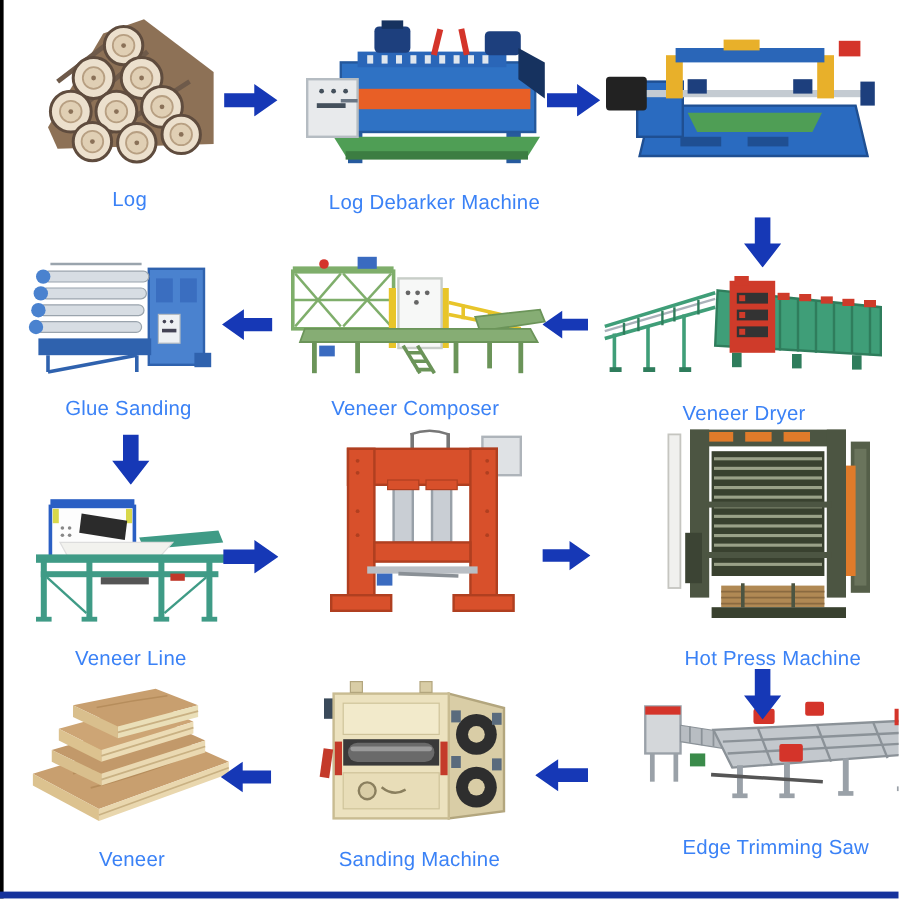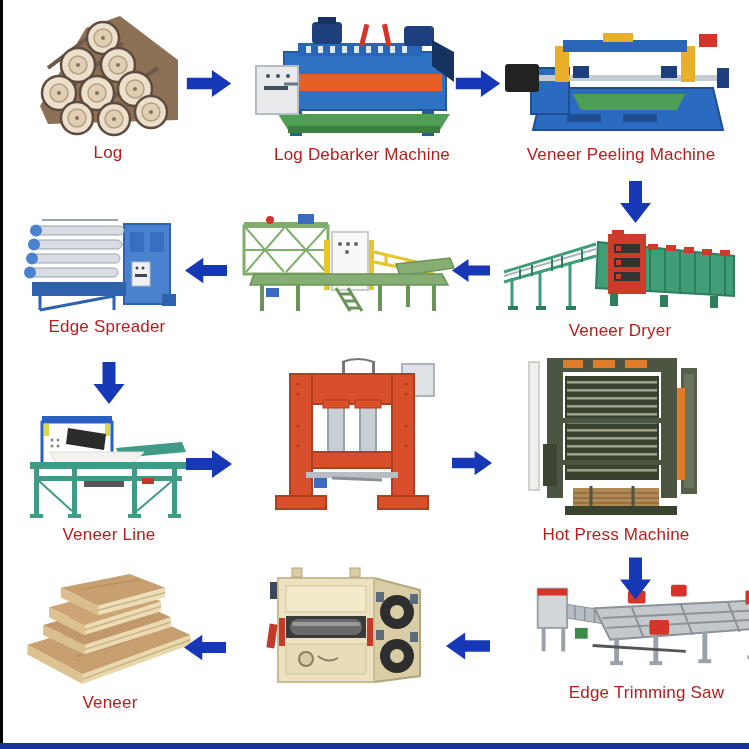--- a/index.html
+++ b/index.html
@@ -3,21 +3,21 @@
 <meta charset="utf-8">
 <style>
   html,body{margin:0;padding:0;background:#ffffff;}
   #stage{
     position:relative;width:749px;height:749px;background:#ffffff;
     font-family:"Liberation Sans",sans-serif;overflow:hidden;
   }
   .cell{position:absolute;margin:0;display:flex;flex-direction:column;align-items:center;}
   .cell svg.art{display:block;width:100%;}
   .cell figcaption{
-    margin-top:5px;font-size:17px;line-height:20px;color:#b91c1c;
+    margin-top:19px;font-size:17px;line-height:20px;color:#3b82f6;
     white-space:nowrap;letter-spacing:.2px;
   }
   .arrow{position:absolute;}
   .arrow svg{display:block;width:100%;height:100%;}
   .arrow polygon{fill:#1638b6;}
   #left-border{position:absolute;left:0;top:0;width:3px;height:749px;background:#000;}
   #bottom-bar{position:absolute;left:0;bottom:0;width:749px;height:6px;background:#16339c;}
 </style>
 </head>
 <body>
@@ -114,21 +114,20 @@
       <rect x="178" y="28" width="14" height="36" fill="#e8b02a"></rect>
       <rect x="60" y="22" width="124" height="12" fill="#2a66b8"></rect>
       <rect x="100" y="15" width="30" height="9" fill="#e8b02a"></rect>
       <rect x="70" y="48" width="16" height="12" fill="#1d3f7d"></rect>
       <rect x="158" y="48" width="16" height="12" fill="#1d3f7d"></rect>
       <polygon points="70,76 182,76 174,92 78,92" fill="#4f9e55"></polygon>
       <rect x="196" y="16" width="18" height="13" fill="#d4342a"></rect>
       <rect x="120" y="96" width="34" height="8" fill="#1f4f92"></rect>
       <rect x="64" y="96" width="34" height="8" fill="#1f4f92"></rect>
     </svg>
-    <figcaption>Veneer Peeling Machine</figcaption>
   </figure>
 
   <figure class="cell" style="left:500px;top:214px;width:240px">
     <svg class="art" viewBox="0 0 240 102" style="height:102px">
       <polygon points="98,28 234,42 234,82 96,74" fill="#3f9e78" stroke="#2f7d5c" stroke-width="2"></polygon>
       <g stroke="#2f7d5c" stroke-width="2">
         <line x1="150" y1="34" x2="150" y2="78"></line>
           <line x1="165" y1="36" x2="165" y2="79"></line>
         <line x1="180" y1="37" x2="180" y2="80"></line>
           <line x1="195" y1="39" x2="195" y2="80"></line>
@@ -220,20 +219,21 @@
       </g>
       <rect x="30" y="78" width="13" height="9" fill="#3a6bc0"></rect>
       <g stroke="#6b9459" stroke-width="3" fill="none">
         <line x1="100" y1="78" x2="114" y2="101"></line>
           <line x1="112" y1="78" x2="126" y2="101"></line>
         <line x1="103" y1="84" x2="116" y2="84"></line>
           <line x1="107" y1="91" x2="120" y2="91"></line>
           <line x1="111" y1="98" x2="124" y2="98"></line>
       </g>
     </svg>
+    <figcaption>Veneer Composer</figcaption>
   </figure>
 
   <figure class="cell" style="left:22px;top:206px;width:170px">
     <svg class="art" viewBox="0 0 170 106" style="height:106px">
       <rect x="102" y="18" width="46" height="80" fill="#4a82cf" stroke="#2f62ae" stroke-width="2"></rect>
       <rect x="108" y="26" width="14" height="20" fill="#3a6ec0"></rect>
       <rect x="128" y="26" width="14" height="20" fill="#3a6ec0"></rect>
       <rect x="110" y="56" width="18" height="24" fill="#eef1f4" stroke="#b5bcc2"></rect>
       <g fill="#445">
         <circle cx="115" cy="62" r="1.5"></circle>
@@ -252,21 +252,21 @@
         <circle cx="8" cy="66.5" r="6" fill="#4a82cf"></circle>
       </g>
       <line x1="20" y1="14" x2="96" y2="14" stroke="#9aa4ad" stroke-width="2"></line>
       <rect x="10" y="76" width="94" height="14" fill="#2f62ae"></rect>
       <g stroke="#2f62ae" stroke-width="3">
         <line x1="18" y1="90" x2="18" y2="104"></line>
           <line x1="92" y1="90" x2="92" y2="104"></line>
         <line x1="18" y1="104" x2="92" y2="90"></line>
       </g>
     </svg>
-    <figcaption>Edge Spreader</figcaption>
+    <figcaption>Glue Sanding</figcaption>
   </figure>
 
   <figure class="cell" style="left:24px;top:356px;width:170px">
     <svg class="art" viewBox="0 0 170 164" style="height:164px">
       <rect x="18" y="60" width="70" height="8" fill="#2a5fc4"></rect>
       <rect x="18" y="66" width="70" height="44" fill="#fdfdfd" stroke="#2a5fc4" stroke-width="3"></rect>
       <rect x="20" y="68" width="5" height="12" fill="#d8d84a"></rect>
       <rect x="81" y="68" width="5" height="12" fill="#d8d84a"></rect>
       <polygon points="44,72 82,78 80,94 42,88" fill="#2b2b2b"></polygon>
       <g fill="#888888">
@@ -331,21 +331,21 @@
           <circle cx="144" cy="28" r="1.6"></circle>
           <circle cx="144" cy="38" r="1.6"></circle>
         <circle cx="36" cy="70" r="1.6"></circle>
           <circle cx="36" cy="90" r="1.6"></circle>
           <circle cx="144" cy="70" r="1.6"></circle>
           <circle cx="144" cy="90" r="1.6"></circle>
       </g>
     </svg>
   </figure>
 
-  <figure class="cell" style="left:521px;top:348px;width:190px">
+  <figure class="cell" style="left:549px;top:348px;width:190px">
     <svg class="art" viewBox="0 0 190 172" style="height:172px">
       <rect x="8" y="14" width="10" height="128" fill="#f0f0ee" stroke="#c5c5c0" stroke-width="1.5"></rect>
       <rect x="160" y="20" width="16" height="126" fill="#555f49"></rect>
       <rect x="163" y="26" width="10" height="114" fill="#6a745c"></rect>
       <rect x="26" y="10" width="130" height="14" fill="#4c5542"></rect>
       <g fill="#e07b2a">
         <rect x="40" y="12" width="22" height="8"></rect>
           <rect x="72" y="12" width="22" height="8"></rect>
           <rect x="104" y="12" width="22" height="8"></rect>
       </g>
@@ -449,20 +449,21 @@
         <circle cx="135" cy="48" r="17" fill="#2e2e2e"></circle>
         <circle cx="135" cy="48" r="7" fill="#d9cda6"></circle>
         <circle cx="135" cy="92" r="17" fill="#2e2e2e"></circle>
         <circle cx="135" cy="92" r="7" fill="#d9cda6"></circle>
       </g>
       <rect x="114" y="28" width="8" height="10" fill="#5a6b7d"></rect>
       <rect x="148" y="30" width="8" height="10" fill="#5a6b7d"></rect>
       <rect x="114" y="66" width="8" height="10" fill="#5a6b7d"></rect>
       <rect x="148" y="68" width="8" height="10" fill="#5a6b7d"></rect>
     </svg>
+    <figcaption>Sanding Machine</figcaption>
   </figure>
 
   <figure class="cell" style="left:20px;top:568px;width:180px">
     <svg class="art" viewBox="0 0 180 122" style="height:120px">
 
       <polygon points="6,78 118,44 172,68 62,108" fill="#c89f6f"></polygon>
       <polygon points="62,108 172,68 172,78 62,118" fill="#e9d7ae"></polygon>
       <polygon points="6,78 62,108 62,118 6,88" fill="#dcc28f"></polygon>
       <line x1="62" y1="113" x2="172" y2="73" stroke="#c9b183" stroke-width="1.5"></line>
       <path d="M40,78 q40,-8 80,-22 M55,90 q40,-10 75,-24" stroke="#b68d5c" stroke-width="1.5" fill="none"></path>

